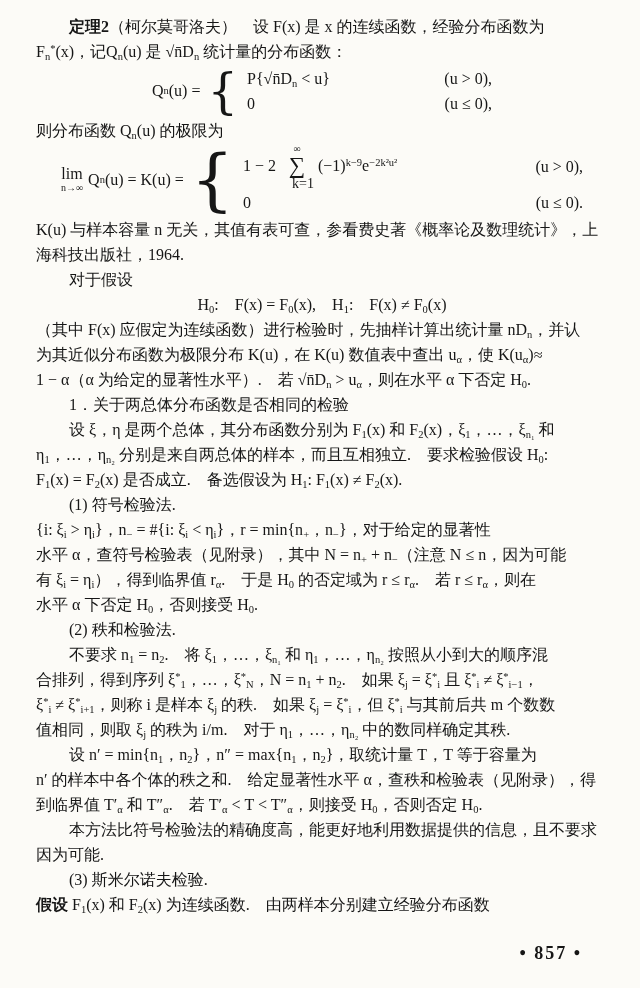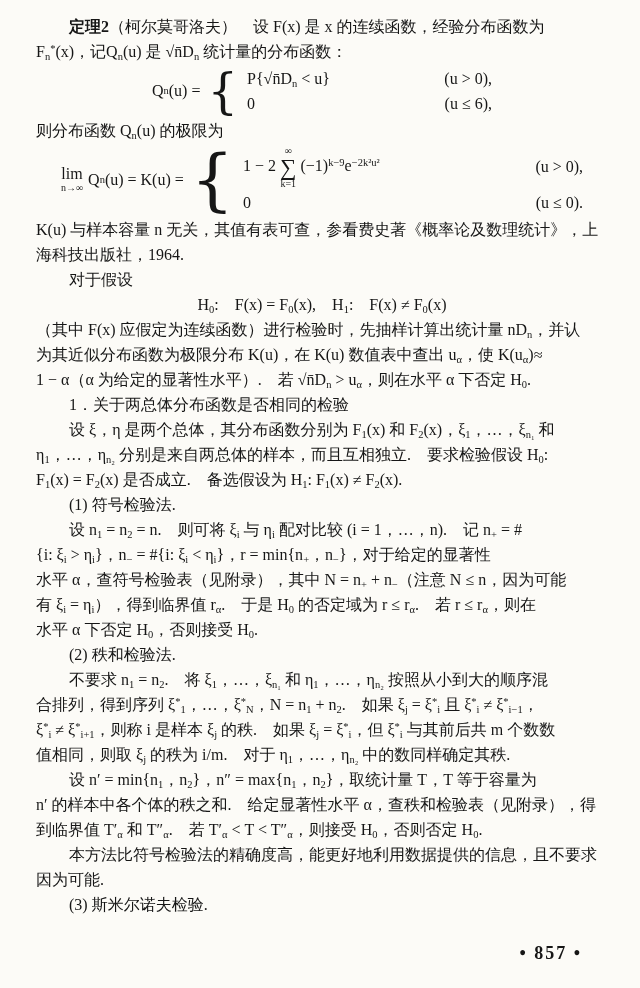--- a/index.html
+++ b/index.html
@@ -27,21 +27,21 @@
   .f1 .cases { width:245px; }
   .f2 .cases { width:340px; }
   .crow { display:flex; align-items:center; }
   .f1 .crow { height:25px; }
   .f2 .crow1 { height:46px; }
   .f2 .crow2 { height:26px; }
   .ccond { margin-left:auto; }
   .bigop { display:inline-flex; flex-direction:column; align-items:center; line-height:1; vertical-align:middle; margin:0 4px; }
   .bigop-t { font-size:10px; }
   .bigop-m { font-size:23px; }
-  .bigop-b { font-size:10px; }
+  .bigop-b { font-size:14px;margin-left:12px; }
   .ulim { display:inline-flex; flex-direction:column; align-items:center; line-height:1.05; vertical-align:middle; margin-right:5px;text-align:right; }
   .ulim-b { font-size:10px; }
   .pageno {
     position:absolute; right:58px; bottom:24px;
     font-size:18px; font-weight:bold; letter-spacing:2px;
   }
 </style>
 </head>
 <body>
 
@@ -52,21 +52,21 @@
       <div class="formula f1">
         <span class="lhs">Q<sub>n</sub>(u) =</span>
         <span class="brace">{</span>
         <span class="cases">
           <span class="crow crow1">
             <span class="cmain">P{√n̄D<sub>n</sub> &lt; u}</span>
             <span class="ccond">(u &gt; 0),</span>
           </span>
           <span class="crow crow2">
             <span class="cmain">0</span>
-            <span class="ccond">(u ≤ 6),</span>
+            <span class="ccond">(u ≤ 0),</span>
           </span>
         </span>
       </div>
       <div class="line">则分布函数 Q<sub>n</sub>(u) 的极限为</div>
       <div class="formula f2">
         <span class="lhs"><span class="ulim">
             <span>lim</span>
             <span class="ulim-b">n→∞</span>
           </span> Q<sub>n</sub>(u) = K(u) =</span>
         <span class="brace">{</span>
@@ -90,31 +90,31 @@
       <div class="line indent">对于假设</div>
       <div class="line center">H<sub>0</sub>:　F(x) = F<sub>0</sub>(x),　H<sub>1</sub>:　F(x) ≠ F<sub>0</sub>(x)</div>
       <div class="line">（其中 F(x) 应假定为连续函数）进行检验时，先抽样计算出统计量 nD<sub>n</sub>，并认</div>
       <div class="line">为其近似分布函数为极限分布 K(u)，在 K(u) 数值表中查出 u<sub>α</sub>，使 K(u<sub>α</sub>)≈</div>
       <div class="line">1 − α（α 为给定的显著性水平）.　若 √n̄D<sub>n</sub> &gt; u<sub>α</sub>，则在水平 α 下否定 H<sub>0</sub>.</div>
       <div class="line indent">1．关于两总体分布函数是否相同的检验</div>
       <div class="line indent">设 ξ，η 是两个总体，其分布函数分别为 F<sub>1</sub>(x) 和 F<sub>2</sub>(x)，ξ<sub>1</sub>，…，ξ<sub>n₁</sub> 和</div>
       <div class="line">η<sub>1</sub>，…，η<sub>n₂</sub> 分别是来自两总体的样本，而且互相独立.　要求检验假设 H<sub>0</sub>:</div>
       <div class="line">F<sub>1</sub>(x) = F<sub>2</sub>(x) 是否成立.　备选假设为 H<sub>1</sub>: F<sub>1</sub>(x) ≠ F<sub>2</sub>(x).</div>
       <div class="line indent">(1) 符号检验法.</div>
-      <div class="line indent">设 n<sub>1</sub> = n<sub>2</sub> = n.　则可将 ξ<sub>i</sub> 与 η<sub>i</sub> 配对比较 (i = 1，…，n).　记 n<sub>+</sub> = #</div>
       <div class="line">{i: ξ<sub>i</sub> &gt; η<sub>i</sub>}，n<sub>−</sub> = #{i: ξ<sub>i</sub> &lt; η<sub>i</sub>}，r = min{n<sub>+</sub>，n<sub>−</sub>}，对于给定的显著性</div>
       <div class="line">水平 α，查符号检验表（见附录），其中 N = n<sub>+</sub> + n<sub>−</sub>（注意 N ≤ n，因为可能</div>
       <div class="line">有 ξ<sub>i</sub> = η<sub>i</sub>），得到临界值 r<sub>α</sub>.　于是 H<sub>0</sub> 的否定域为 r ≤ r<sub>α</sub>.　若 r ≤ r<sub>α</sub>，则在</div>
       <div class="line">水平 α 下否定 H<sub>0</sub>，否则接受 H<sub>0</sub>.</div>
       <div class="line indent">(2) 秩和检验法.</div>
       <div class="line indent">不要求 n<sub>1</sub> = n<sub>2</sub>.　将 ξ<sub>1</sub>，…，ξ<sub>n₁</sub> 和 η<sub>1</sub>，…，η<sub>n₂</sub> 按照从小到大的顺序混</div>
       <div class="line">合排列，得到序列 ξ<sup>*</sup><sub>1</sub>，…，ξ<sup>*</sup><sub>N</sub>，N = n<sub>1</sub> + n<sub>2</sub>.　如果 ξ<sub>j</sub> = ξ<sup>*</sup><sub>i</sub> 且 ξ<sup>*</sup><sub>i</sub> ≠ ξ<sup>*</sup><sub>i−1</sub>，</div>
       <div class="line">ξ<sup>*</sup><sub>i</sub> ≠ ξ<sup>*</sup><sub>i+1</sub>，则称 i 是样本 ξ<sub>j</sub> 的秩.　如果 ξ<sub>j</sub> = ξ<sup>*</sup><sub>i</sub>，但 ξ<sup>*</sup><sub>i</sub> 与其前后共 m 个数数</div>
       <div class="line">值相同，则取 ξ<sub>j</sub> 的秩为 i/m.　对于 η<sub>1</sub>，…，η<sub>n₂</sub> 中的数同样确定其秩.</div>
       <div class="line indent">设 n′ = min{n<sub>1</sub>，n<sub>2</sub>}，n″ = max{n<sub>1</sub>，n<sub>2</sub>}，取统计量 T，T 等于容量为</div>
       <div class="line">n′ 的样本中各个体的秩之和.　给定显著性水平 α，查秩和检验表（见附录），得</div>
       <div class="line">到临界值 T′<sub>α</sub> 和 T″<sub>α</sub>.　若 T′<sub>α</sub> &lt; T &lt; T″<sub>α</sub>，则接受 H<sub>0</sub>，否则否定 H<sub>0</sub>.</div>
       <div class="line indent">本方法比符号检验法的精确度高，能更好地利用数据提供的信息，且不要求</div>
       <div class="line">因为可能.</div>
       <div class="line indent">(3) 斯米尔诺夫检验.</div>
+      <div class="line"><b>假设</b> F<sub>1</sub>(x) 和 F<sub>2</sub>(x) 为连续函数.　由两样本分别建立经验分布函数</div>
     </div>
   <div class="pageno">• 857 •</div>
 </div>
 
 </body></html>

